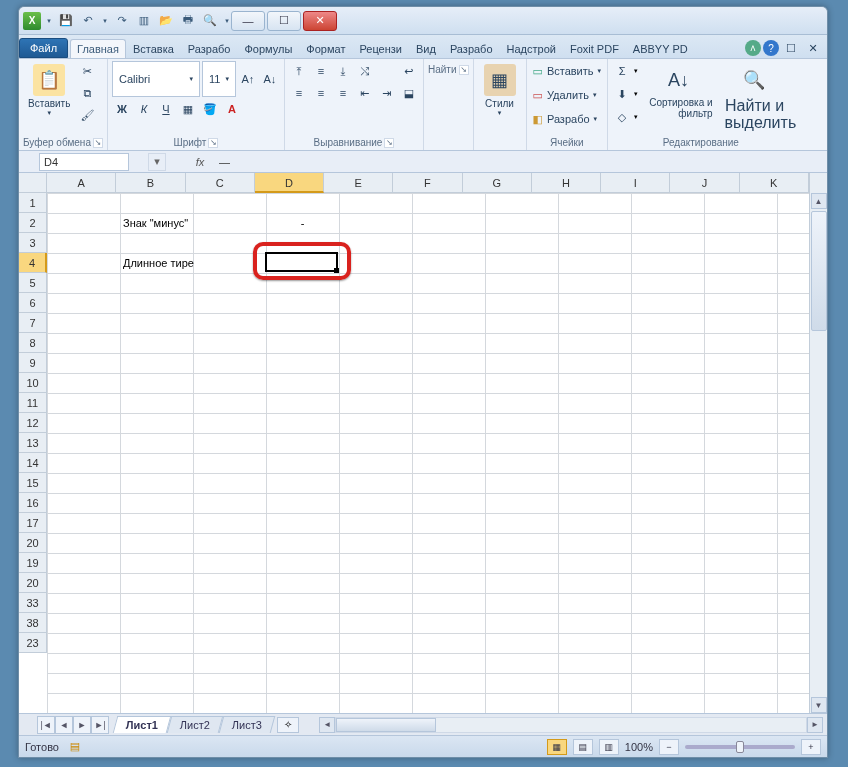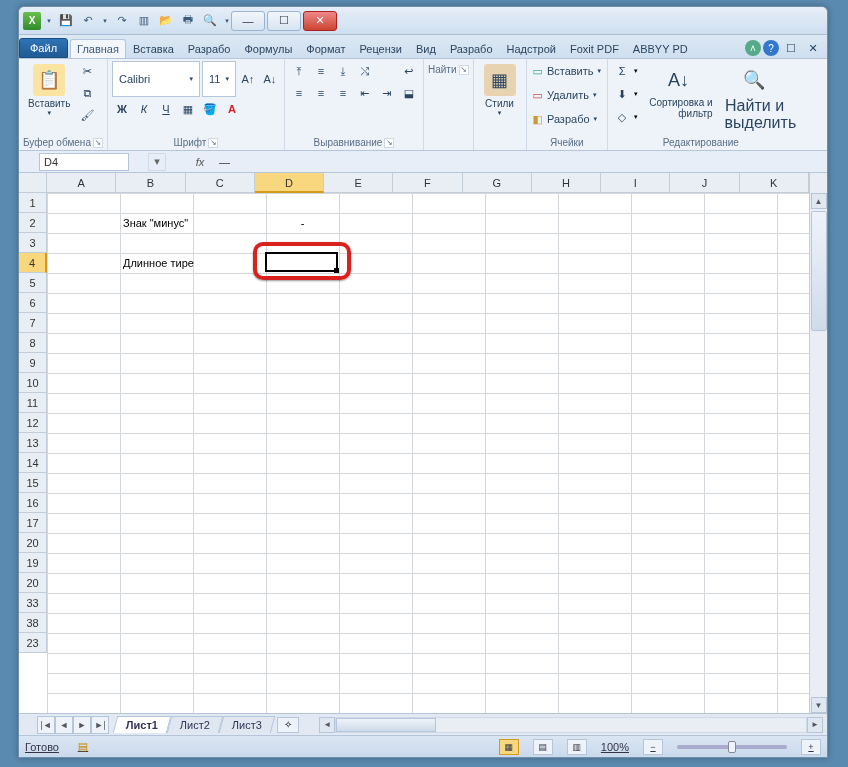--- a/index.html
+++ b/index.html
@@ -72,21 +72,21 @@
   .navset .nbtn{ width:18px; height:18px; border:1px solid #b5c6db; background:#eef3fa; font-size:9px; display:flex; align-items:center; justify-content:center; color:#556;}
   .stabs{ display:flex; margin-left:6px; gap:0;}
   .stab{ padding:2px 10px; background:#dfe7f1; border:1px solid #b5c6db; border-bottom:none; color:#335; transform:skewX(-15deg);}
   .stab span{ display:inline-block; transform:skewX(15deg);}
   .stab.active{ background:#fff; font-weight:bold;}
   .newsheet{ width:22px; height:16px; margin-left:4px; background:#eef3fa; border:1px solid #b5c6db; font-size:10px; display:flex; align-items:center; justify-content:center;}
   .hscroll{ flex:1; display:flex; align-items:center; margin:0 4px 0 20px; gap:0;}
   .hscroll .htrack{ flex:1; height:16px; background:#e8eef4; border:1px solid #cfd9e7; position:relative;}
   .hscroll .hthumb{ position:absolute; left:0; top:0; height:14px; width:100px; background:linear-gradient(#eef3fa,#cfdbe9); border:1px solid #b5c6db;}
   
-  .status{ height:22px; background:linear-gradient(#dbe6f3,#c9d9eb); border-top:1px solid #b5c6db; display:flex; align-items:center; font-size:11px; color:#334; padding:0 6px; gap:14px;text-decoration:underline;}
+  .status{ height:22px; background:linear-gradient(#dbe6f3,#c9d9eb); border-top:1px solid #b5c6db; display:flex; align-items:center; font-size:11px; color:#334; padding:0 6px; gap:6px;}
   .status .spacer{flex:1;}
   .viewbtn{ width:20px; height:16px; border:1px solid #b5c6db; background:#eef3fa; font-size:9px; display:flex; align-items:center; justify-content:center;}
   .viewbtn.active{ background:#f9d77f; border-color:#d49a1a;}
   .zslider{ width:110px; height:4px; background:#aac; position:relative; border-radius:2px;}
   .zslider .knob{ position:absolute; left:50%; top:-4px; width:8px; height:12px; background:#eef3fa; border:1px solid #889; border-radius:2px; transform:translateX(-50%);}
 </style>
 </head>
 <body>
 
 <div class="win">

